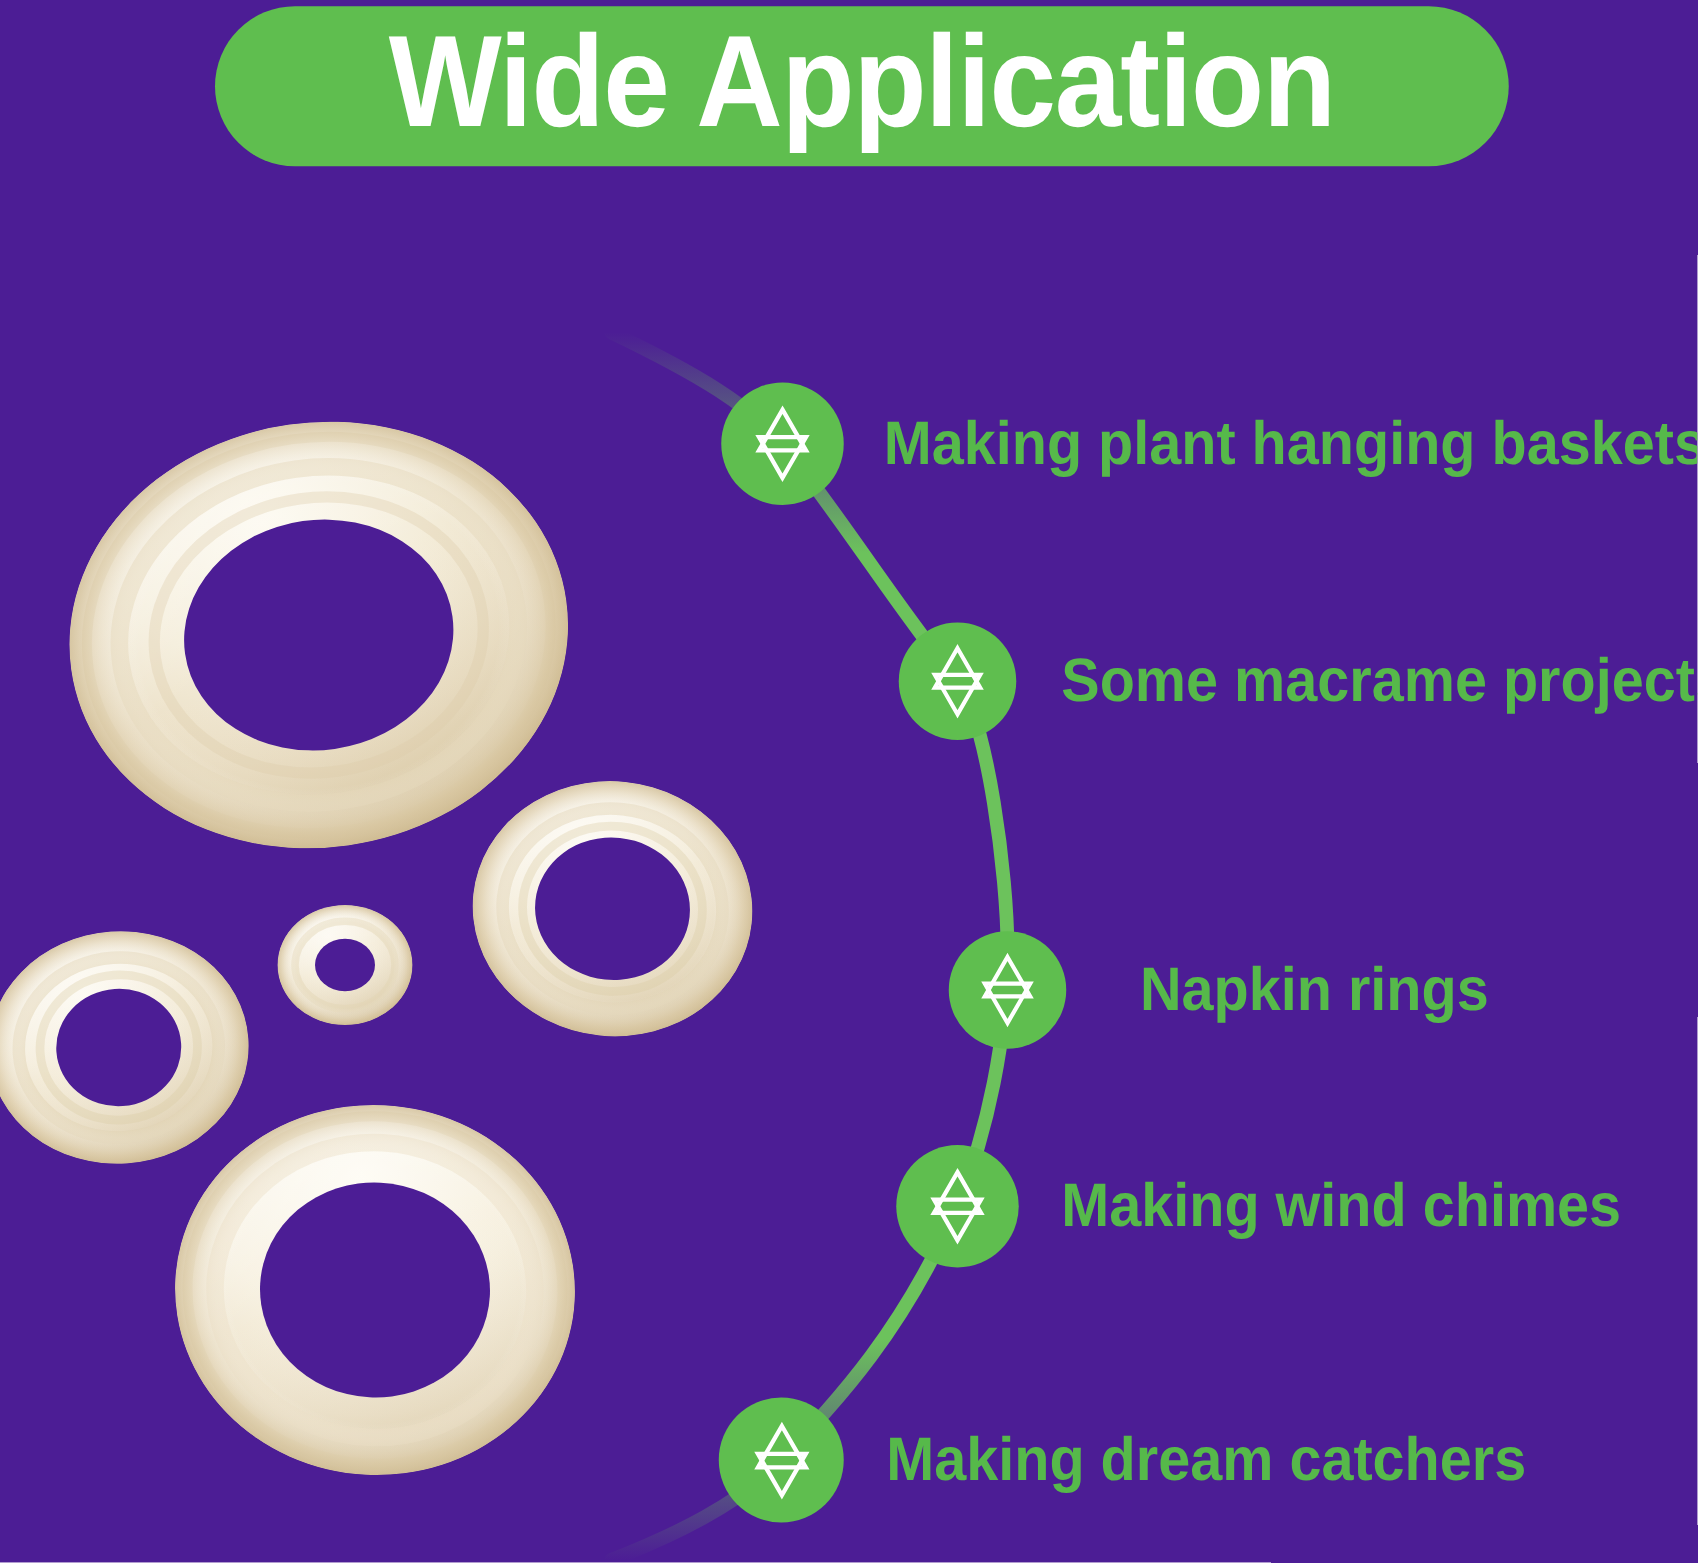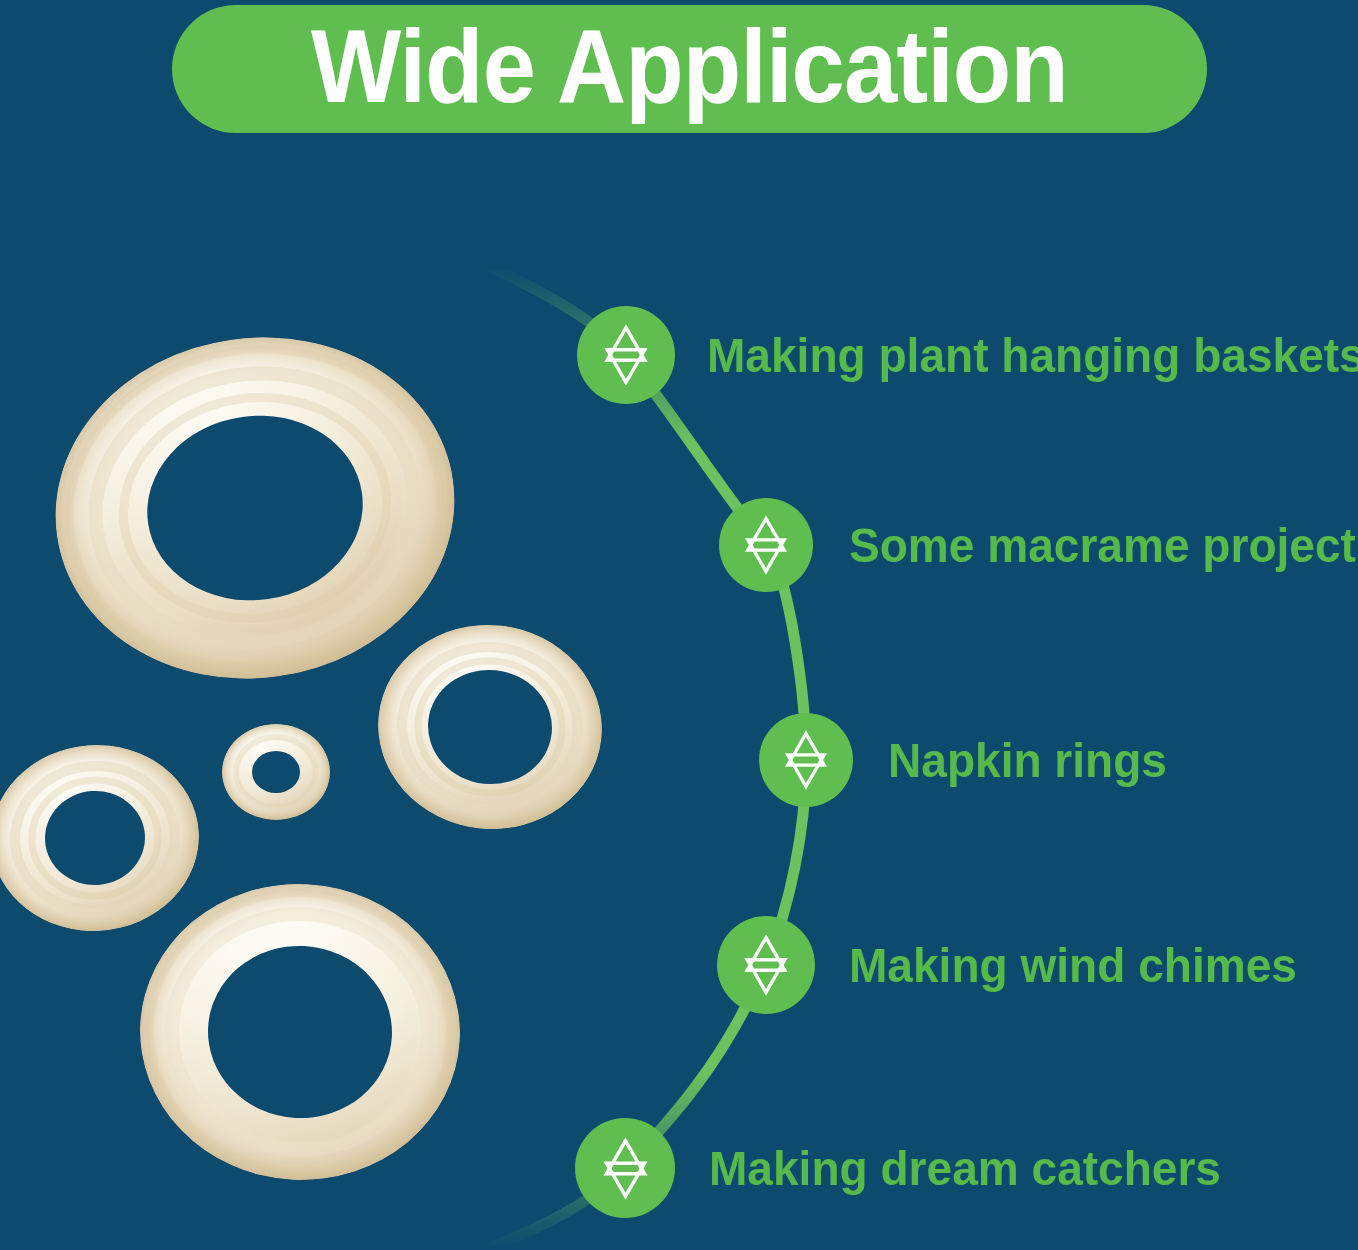--- a/index.html
+++ b/index.html
@@ -7,21 +7,21 @@
     padding: 0;
     background: #ffffff;
   }
   body {
     font-family: "Liberation Sans", sans-serif;
   }
   #canvas {
     position: relative;
     width: 1358px;
     height: 1250px;
-    background: #0c4a6e;
+    background: #4c1d95;
     overflow: hidden;
   }
 
   
   .banner {
     position: absolute;
     left: 172px;
     top: 5px;
     width: 1035px;
     height: 128px;
@@ -230,21 +230,21 @@
   <div class="feature" style="left:719px; top:498px;">
     <div class="badge" style="width:94px;height:94px;">
       <svg width="60" height="60" viewBox="0 0 100 100">
         <polygon points="50,6 80.3,58.5 19.7,58.5" fill="none" stroke="#ffffff" stroke-width="5.5" stroke-linejoin="miter"></polygon>
         <polygon points="50,94 19.7,41.5 80.3,41.5" fill="none" stroke="#ffffff" stroke-width="5.5" stroke-linejoin="miter"></polygon>
       </svg>
     </div>
     <span class="feature-label" style="margin-left:36px;">Some macrame projects</span>
   </div>
 
-  <div class="feature" style="left:759px; top:713px;">
+  <div class="feature" style="left:759px; top:745px;gap:24px;">
     <div class="badge" style="width:94px;height:94px;">
       <svg width="60" height="60" viewBox="0 0 100 100">
         <polygon points="50,6 80.3,58.5 19.7,58.5" fill="none" stroke="#ffffff" stroke-width="5.5" stroke-linejoin="miter"></polygon>
         <polygon points="50,94 19.7,41.5 80.3,41.5" fill="none" stroke="#ffffff" stroke-width="5.5" stroke-linejoin="miter"></polygon>
       </svg>
     </div>
     <span class="feature-label" style="margin-left:35px;">Napkin rings</span>
   </div>
 
   <div class="feature" style="left:575px; top:1118px;">

